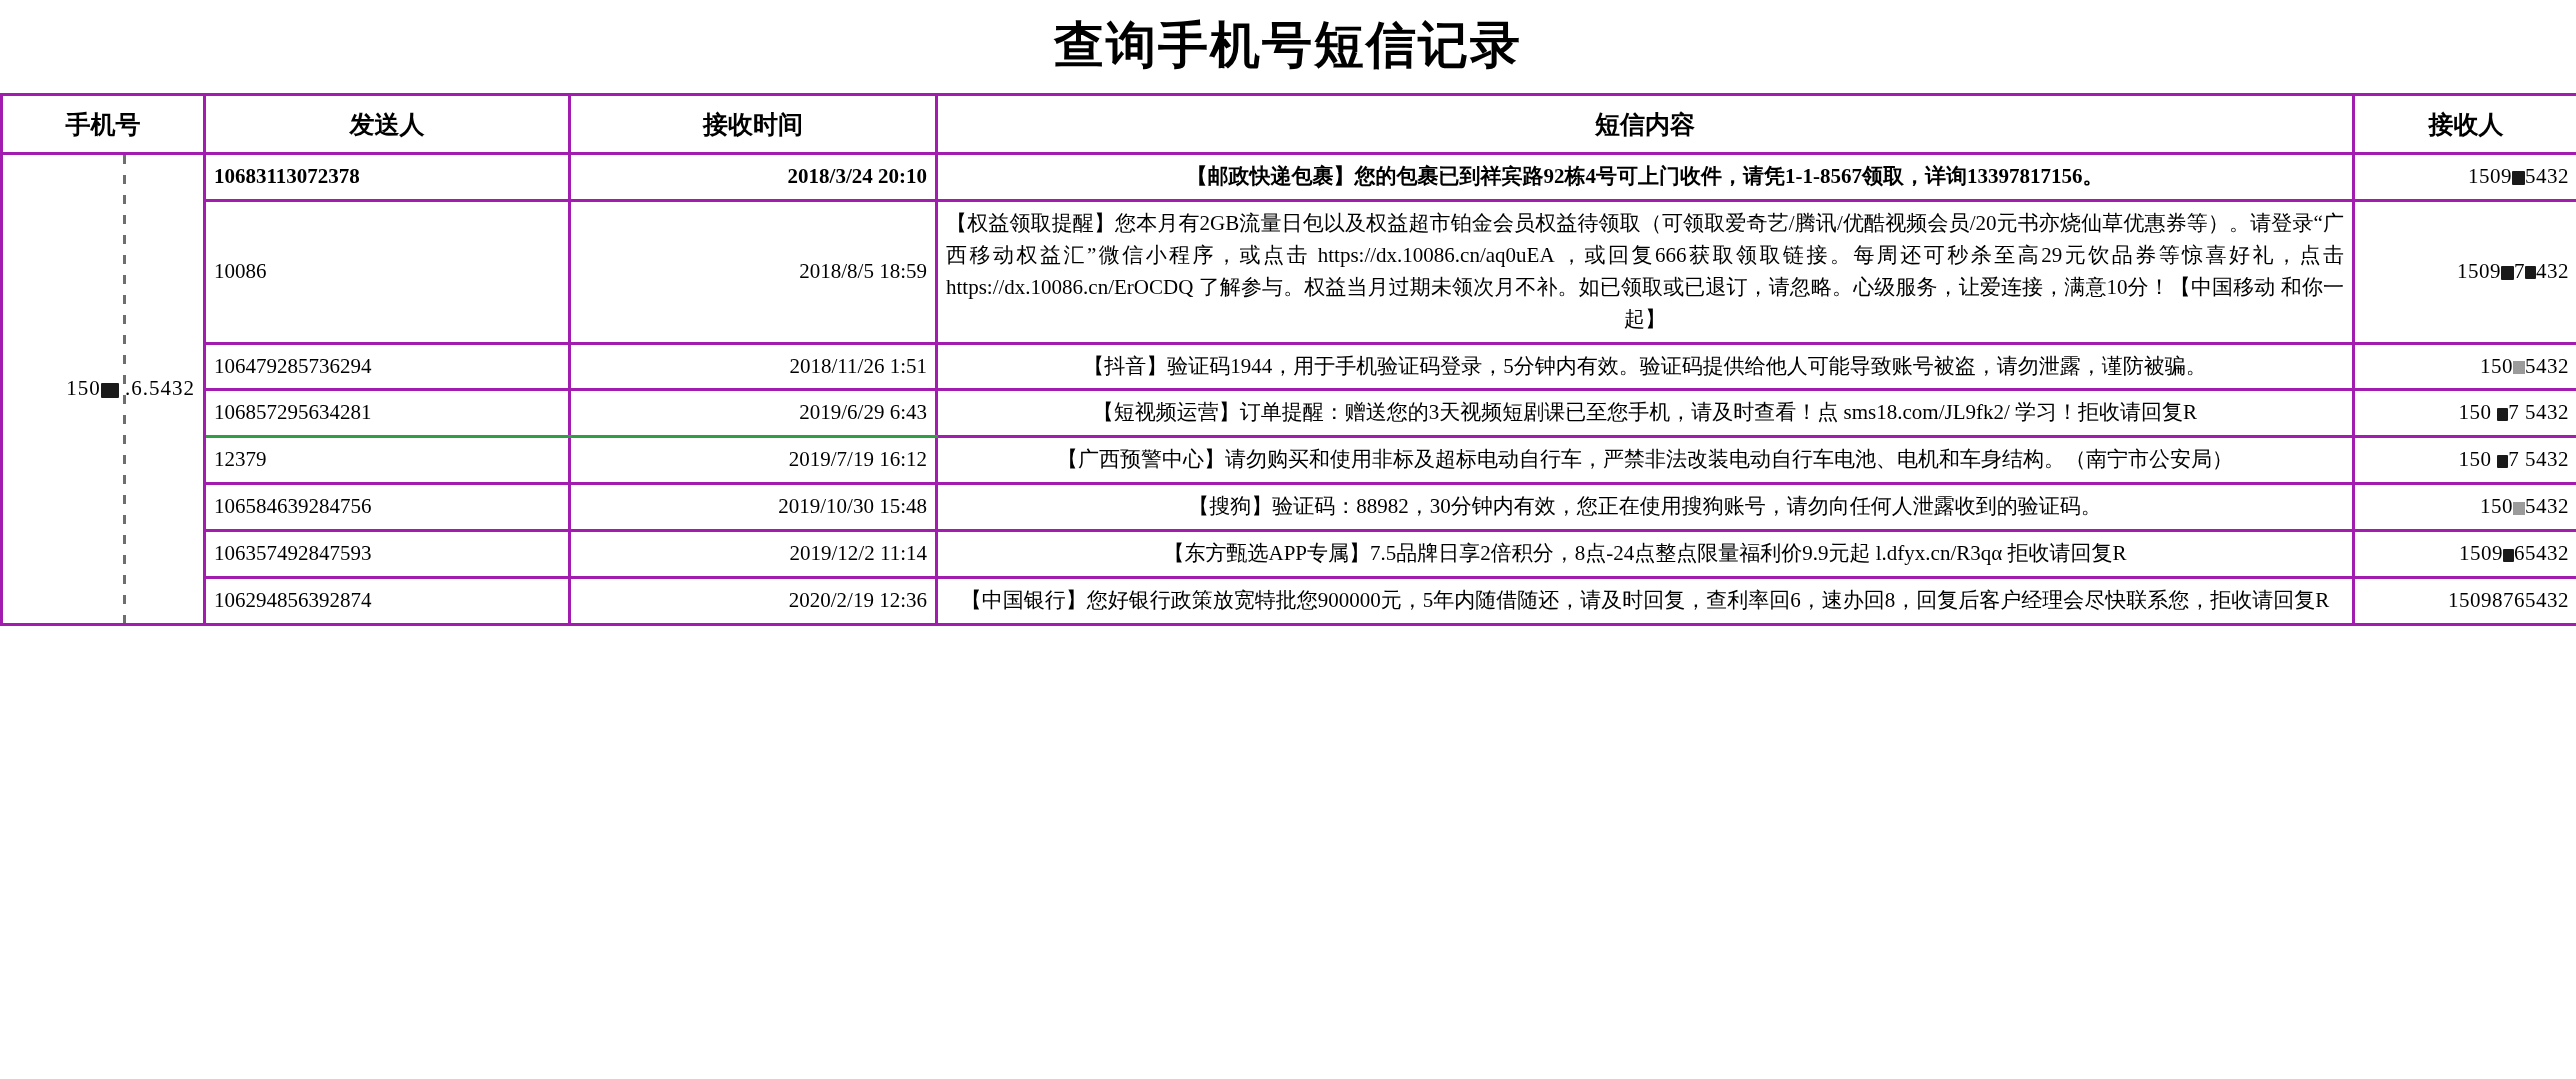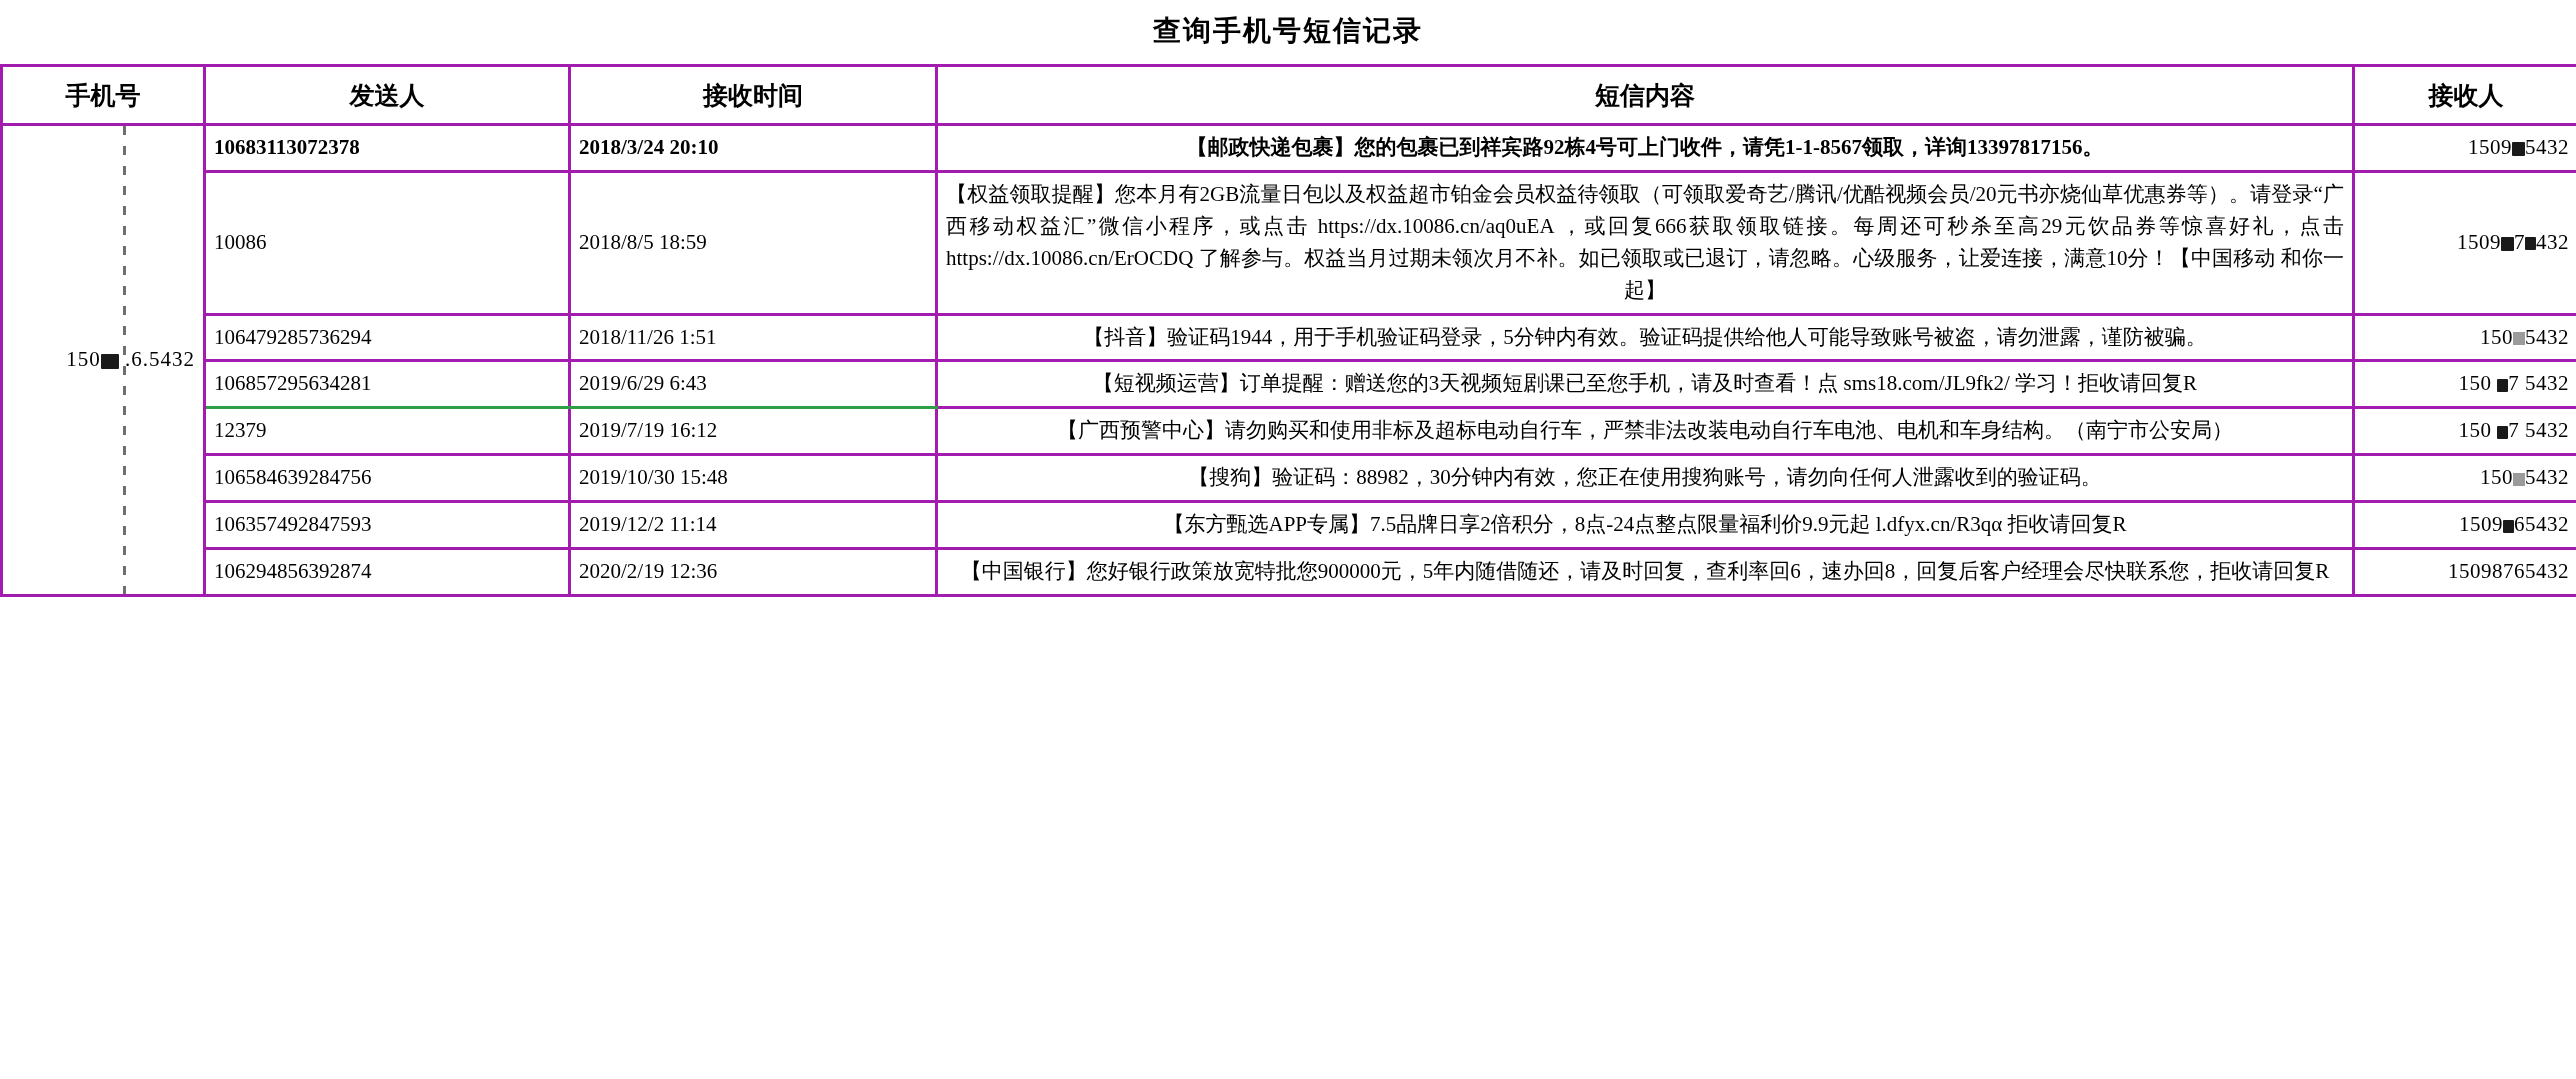--- a/index.html
+++ b/index.html
@@ -17,21 +17,21 @@
   .page {
     position: relative;
     width: 2576px;
     height: 1080px;
     box-sizing: border-box;
   }
   .doc-title {
     text-align: center;
     font-family: "Liberation Sans", sans-serif;
     font-weight: bold;
-    font-size: 28px;
+    font-size: 50px;
     letter-spacing: 2px;
     padding-top: 12px;
     padding-bottom: 14px;
   }
   table.sms-table {
     border-collapse: collapse;
     width: 2576px;
     table-layout: fixed;
     margin: 0;
   }
@@ -60,21 +60,21 @@
   td.phone-cell {
     text-align: right;
     font-size: 22px;
     letter-spacing: 1px;
     position: relative;
   }
   td.sender-cell {
     font-size: 21px;
   }
   td.time-cell {
-    text-align: left;
+    text-align: right;
     font-size: 21px;
   }
   td.content-cell {
     text-align: justify;
     text-align-last: center;
     font-size: 21px;
     padding: 8px 12px;
   }
   td.recv-cell {
     text-align: right;

